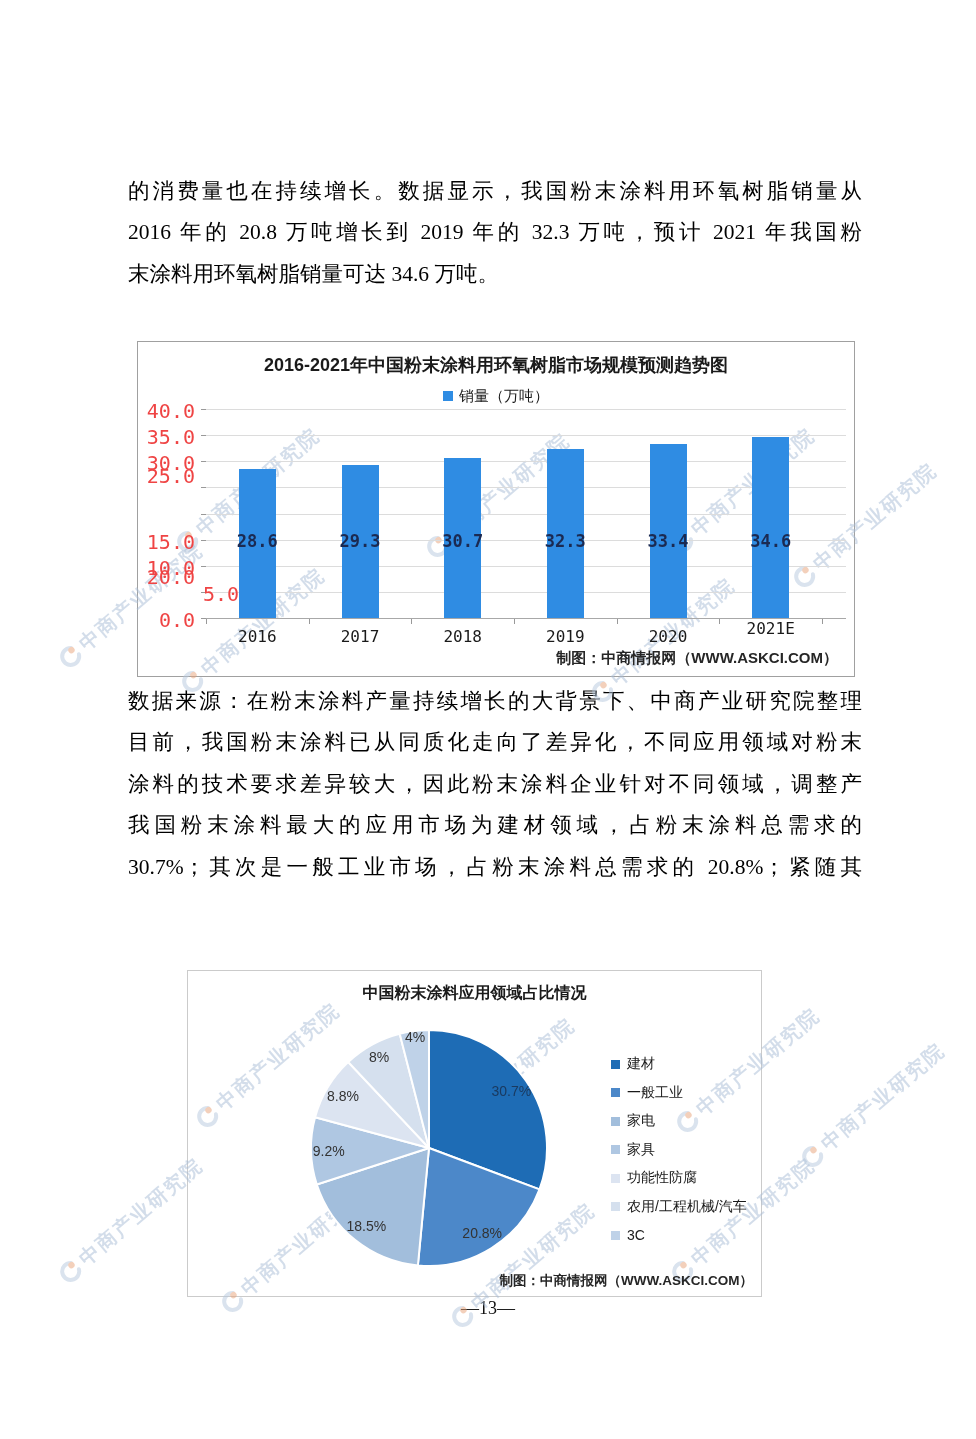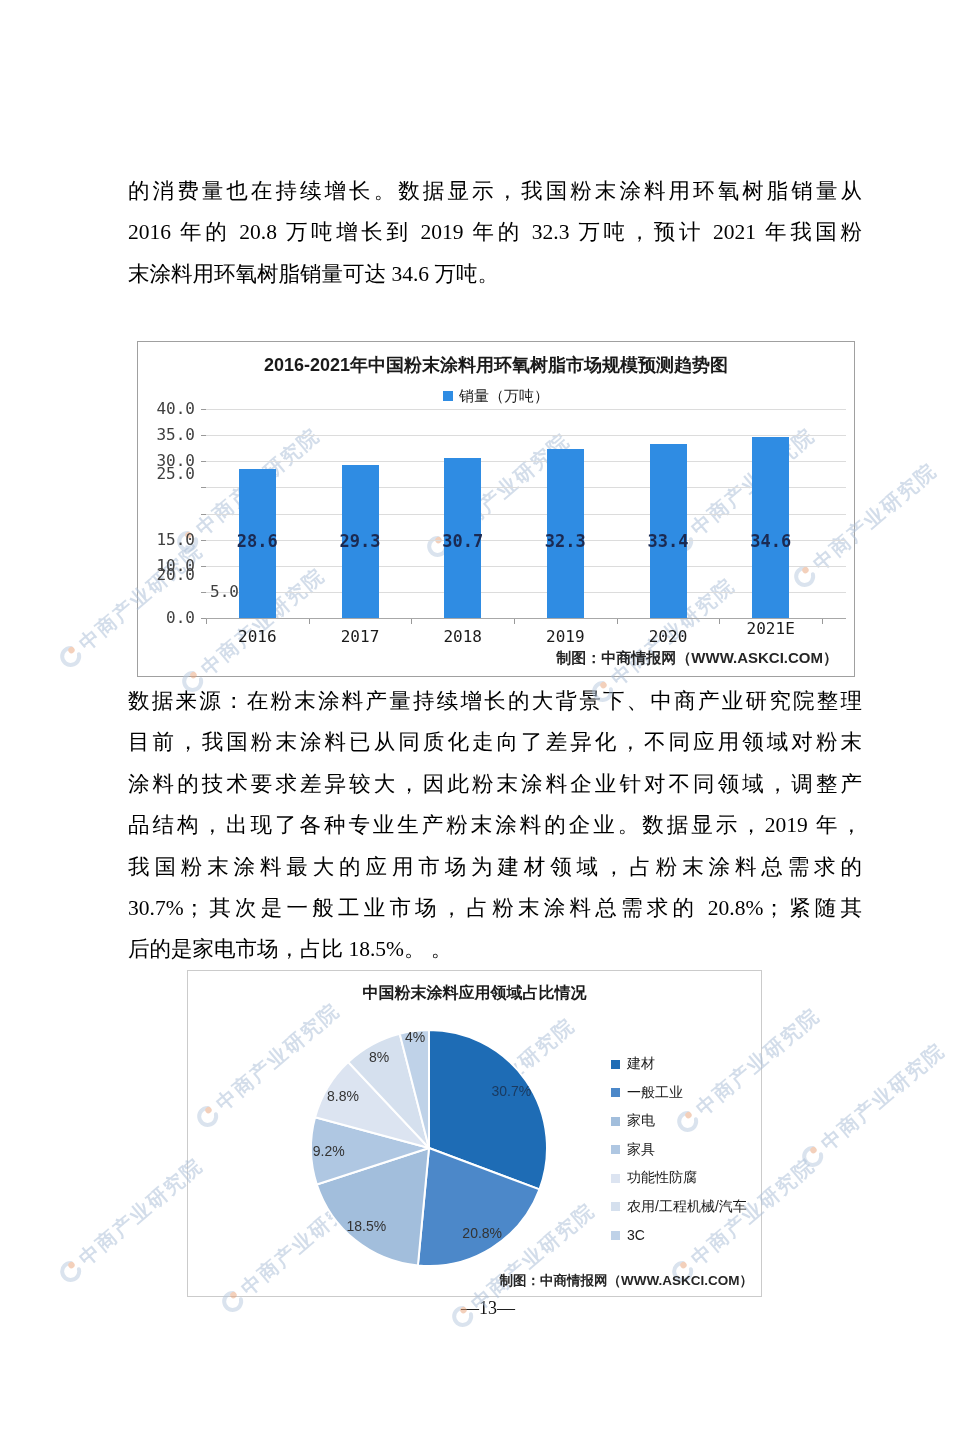--- a/index.html
+++ b/index.html
@@ -22,21 +22,21 @@
   #bar-box{left:137px;top:341px;width:716px;height:334px;}
   #bar-box .legend{position:absolute;left:0;right:0;top:44px;text-align:center;
                    font-size:15px;color:#1a1a1a;z-index:3;}
   .legend-swatch{display:inline-block;width:10px;height:10px;background:#2F8CE3;
                  margin-right:6px;vertical-align:middle;}
   .legend-label{vertical-align:middle;}
   .plot{position:absolute;left:0;top:0;right:0;bottom:0;z-index:2;}
   .grid{position:absolute;height:1px;background:#dcdcdc;}
   .grid.axis{background:#a8a8a8;}
   .ylab{position:absolute;text-align:right;font-family:"DejaVu Sans Mono",monospace;
-        font-size:16px;color:#404040;}
+        font-size:20px;color:#ef4444;}
   .ytick{position:absolute;height:1px;width:5px;background:#999;}
   .bar{position:absolute;background:#2F8CE3;}
   .vlab{position:absolute;text-align:center;font-family:"DejaVu Sans Mono",monospace;
         font-weight:bold;font-size:17px;color:#1B2A52;}
   .xlab{position:absolute;text-align:center;font-family:"DejaVu Sans Mono",monospace;
         font-size:16px;color:#1a1a1a;}
   .xtick{position:absolute;width:1px;height:5px;background:#999;}
   .chart-credit{position:absolute;right:16px;bottom:8px;font-weight:bold;
                 font-size:15px;color:#262626;z-index:3;}
 
@@ -237,24 +237,22 @@
         <div class="xtick" style="left: 581.3px; top: 277px;"></div>
         <div class="xtick" style="left: 684px; top: 277px;"></div>
       </div>
     <div class="chart-credit">制图：中商情报网（WWW.ASKCI.COM）</div>
   </div>
 
   <div class="para" id="para2">
     <span class="line j">数据来源：在粉末涂料产量持续增长的大背景下、中商产业研究院整理</span>
     <span class="line j">目前，我国粉末涂料已从同质化走向了差异化，不同应用领域对粉末</span>
     <span class="line j">涂料的技术要求差异较大，因此粉末涂料企业针对不同领域，调整产</span>
-    <span class="line j">品结构，出现了各种专业生产粉末涂料的企业。数据显示，2019 年，</span>
     <span class="line j">我国粉末涂料最大的应用市场为建材领域，占粉末涂料总需求的</span>
     <span class="line j">30.7%；其次是一般工业市场，占粉末涂料总需求的 20.8%；紧随其</span>
-    <span class="line">后的是家电市场，占比 18.5%。 。</span>
   </div>
 
   <div class="chart-box" id="pie-box">
     <div class="chart-title">中国粉末涂料应用领域占比情况</div>
     <svg id="pie" width="573" height="300" viewBox="0 0 573 300">
         <path d="M241,177 L241.0,59.0 A118,118 0 0 1 351.5,218.4 Z" fill="#1E6CB5" stroke="#ffffff" stroke-width="2" stroke-linejoin="round"></path>
         <text x="323.4" y="124.8" text-anchor="middle" fill="#1a3a60">30.7%</text>
         <path d="M241,177 L351.5,218.4 A118,118 0 0 1 229.9,294.5 Z" fill="#4C88C9" stroke="#ffffff" stroke-width="2" stroke-linejoin="round"></path>
         <text x="294.2" y="267.0" text-anchor="middle" fill="#333333">20.8%</text>
         <path d="M241,177 L229.9,294.5 A118,118 0 0 1 128.8,213.5 Z" fill="#A2BEDC" stroke="#ffffff" stroke-width="2" stroke-linejoin="round"></path>

